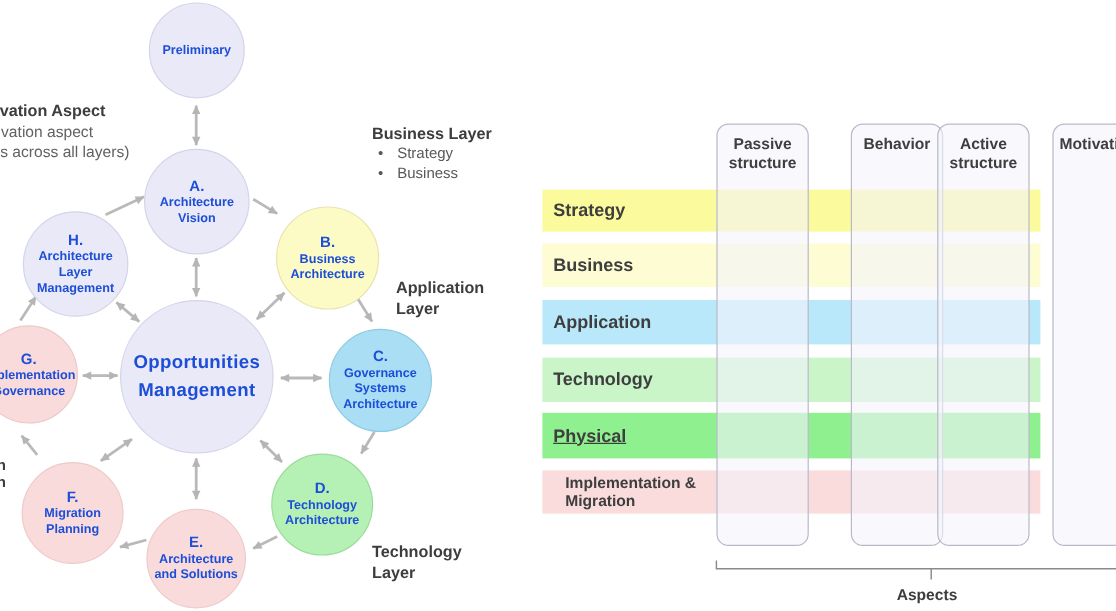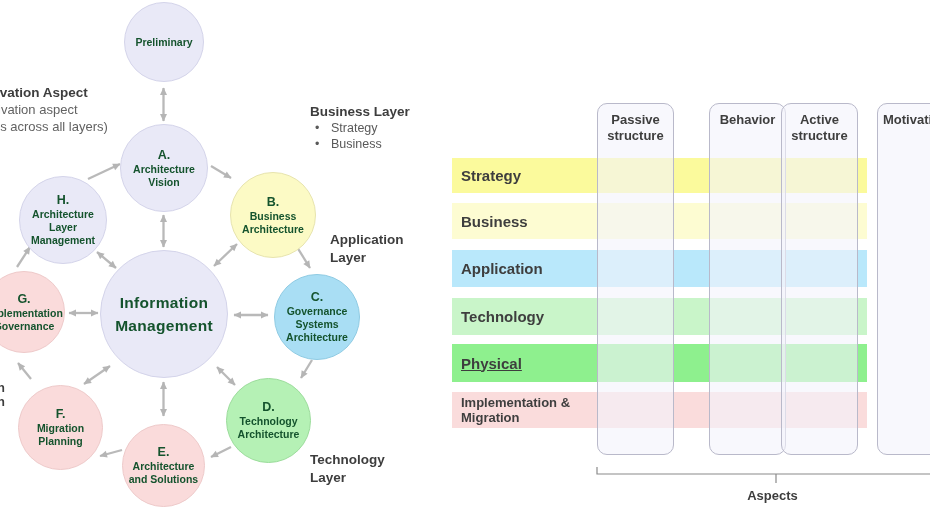--- a/index.html
+++ b/index.html
@@ -2,42 +2,42 @@
 <html><head>
 <meta charset="utf-8">
 <style>
   html,body{margin:0;padding:0;background:#ffffff;}
   body{width:930px;height:509px;font-family:"Liberation Sans",sans-serif;}
   #app{position:relative;width:930px;height:509px;overflow:hidden;background:#ffffff;}
 
   
   #arrows{position:absolute;left:0;top:0;z-index:1;}
   .circle{position:absolute;border-radius:50%;display:flex;flex-direction:column;align-items:center;justify-content:center;
-          text-align:center;font-weight:700;color:#14532d;z-index:3;box-sizing:border-box;}
+          text-align:center;font-weight:700;color:#1d4ed8;z-index:3;box-sizing:border-box;}
   .circle .ln{display:block;font-size:10.5px;line-height:13px;white-space:nowrap;}
   .circle .ltr{display:block;font-size:12.5px;line-height:15px;white-space:nowrap;}
   .circle.req .ln{font-size:15.5px;line-height:23px;letter-spacing:.3px;}
   .lav{border:1px solid #d4d4ea;}
   .yel{border:1px solid #e7e4ae;}
   .blu{border:1px solid #8fcbe3;}
   .grn{border:1px solid #9bdc9b;}
   .pnk{border:1px solid #eecaca;}
 
   .sidelabel{position:absolute;z-index:4;color:#3d3d3d;font-weight:700;font-size:13.5px;line-height:18px;white-space:nowrap;}
   .note-title{font-weight:700;font-size:13.5px;line-height:17px;color:#3d3d3d;white-space:nowrap;}
   .note-line{font-weight:400;font-size:13px;line-height:17px;color:#626262;white-space:nowrap;}
   .bullet-row{font-weight:400;font-size:12.5px;line-height:15.5px;color:#595959;}
   .bullet-row .dot{display:inline-block;width:16px;text-align:left;padding-left:5px;}
   #impl-clip{position:absolute;left:-150px;width:155px;top:381px;text-align:right;font-weight:700;font-size:12.5px;
              line-height:14px;color:#3d3d3d;z-index:4;}
 
   
   .stripe{position:absolute;left:452px;width:415px;z-index:1;display:flex;align-items:center;box-sizing:border-box;
           padding-left:9px;color:#3e3e3e;font-weight:700;font-size:15px;}
-  .stripe .wraplbl{display:block;width:170px;font-size:13px;line-height:15.5px;}
+  .stripe .wraplbl{display:block;width:170px;font-size:13px;line-height:15.5px;margin-left:10px;}
   .col{position:absolute;top:103px;height:352px;width:77px;background:rgba(244,244,252,0.60);
        border:1px solid #b9b9ca;border-radius:10px;z-index:2;box-sizing:border-box;display:flex;justify-content:center;}
   .col .hdr{margin-top:8px;font-weight:700;font-size:13px;line-height:16px;color:#3e3e3e;text-align:center;}
   #aspects-label{position:absolute;left:730px;top:488px;width:85px;text-align:center;font-weight:700;font-size:13px;
                  color:#3d3d3d;z-index:2;}
 </style>
 </head>
 <body>
 
 <div id="app">
@@ -124,21 +124,21 @@
   </div>
 
   <div class="circle lav" style="left: 19px; top: 176px; width: 88px; height: 88px; background: rgb(233, 233, 247);">
     <span class="ltr">H.</span>
     <span class="ln">Architecture</span>
     <span class="ln">Layer</span>
     <span class="ln">Management</span>
   </div>
 
   <div class="circle lav req" style="left: 100px; top: 250px; width: 128px; height: 128px; background: rgb(233, 233, 247);">
-    <span class="ln">Information</span>
+    <span class="ln">Opportunities</span>
     <span class="ln">Management</span>
   </div>
 
   <div class="sidelabel" style="left:-28px;top:84px;">
     <div class="note-title">Motivation Aspect</div>
     <div class="note-line">(motivation aspect</div>
     <div class="note-line">spans across all layers)</div>
   </div>
 
   <div class="sidelabel" style="left:310px;top:103px;">

